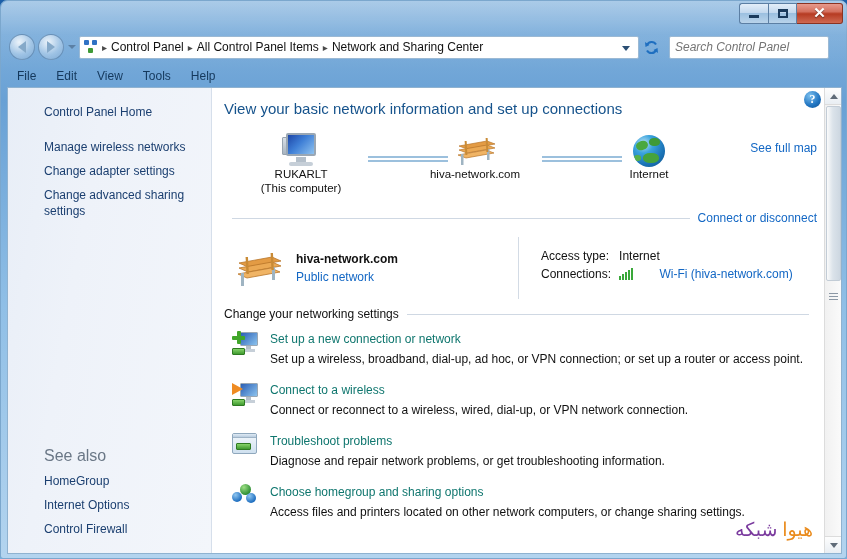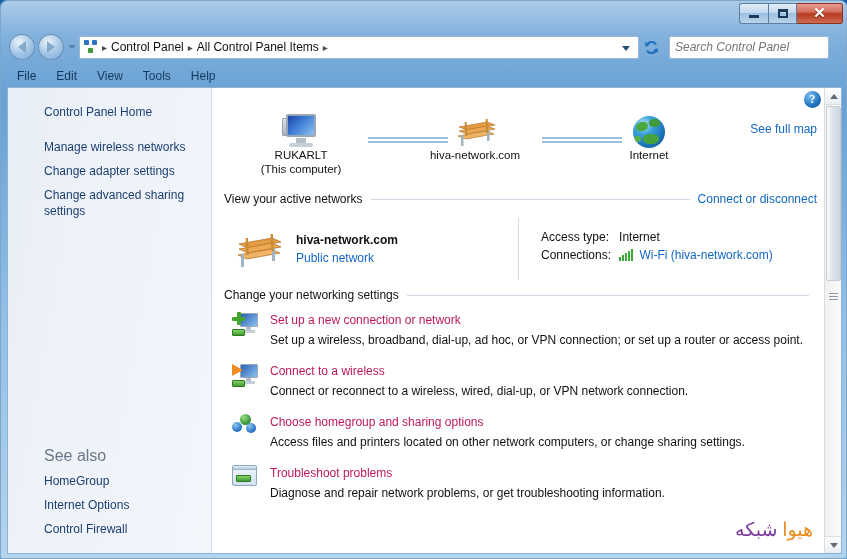--- a/index.html
+++ b/index.html
@@ -257,31 +257,31 @@
   }
   .an-left { display:flex; align-items:center; width: 280px; }
   .an-text { margin-left: 12px; }
   .an-name { font-size: 12px; font-weight: bold; color: #111; }
   .an-type { font-size: 12px; color: #1367c4; margin-top: 4px; cursor: default; }
   .an-div { width: 1px; background: #d3dbe5; margin: 2px 22px 2px 6px; }
   .an-right { font-size: 12px; color:#111; padding-top: 12px; }
   .an-right table { border-collapse: collapse; }
   .an-right td { padding: 2px 0; vertical-align: middle; font-size: 12px;}
   .an-right td.k { padding-right: 8px; }
-  .an-conn-link { color:#1367c4; cursor: default; }
+  .an-conn-link { color:#1367c4; cursor: default; margin-left: 20px; }
 
   
   .settings-list { margin-top: 8px; }
   .set-item {
     display: flex; padding: 0 24px 0 20px; margin-bottom: 14px;
   }
   .set-ic { width: 38px; flex: none; padding-top: 2px; }
   .set-body { flex: 1; }
   .set-link {
-    font-size: 12px; color: #be185d; cursor: default; display:inline-block;
+    font-size: 12px; color: #0f766e; cursor: default; display:inline-block;
   }
   .set-desc { font-size: 12px; color:#111; margin-top: 5px; }
 
   
   .watermark {
     position: absolute; right: 28px; bottom: 12px;
     font-size: 19px; direction: rtl;
     font-family: Liberation Serif, serif;
     white-space: nowrap;
     margin-left: 10px;
@@ -444,20 +444,21 @@
       <div class="ic-bread crumb-icon">
         <i class="b1"></i>
           <i class="b2"></i>
           <i class="b3"></i>
       </div>
       <span class="crumb-sep">▸</span>
       <span class="crumb">Control Panel</span>
       <span class="crumb-sep">▸</span>
       <span class="crumb">All Control Panel Items</span>
       <span class="crumb-sep">▸</span>
+      <span class="crumb">Network and Sharing Center</span>
       <div class="addr-drop"></div>
     </div>
 
     <div class="refresh-btn">
       <svg width="15" height="15" viewBox="0 0 15 15">
         <path d="M3 5 A5 5 0 0 1 12 4.5" stroke="#1f6fc0" stroke-width="2" fill="none"></path>
         <polygon points="1,2 5.5,5 1.5,7" fill="#1f6fc0"></polygon>
         <path d="M12 10 A5 5 0 0 1 3 10.5" stroke="#1f6fc0" stroke-width="2" fill="none"></path>
         <polygon points="14,13 9.5,10 13.5,8" fill="#1f6fc0"></polygon>
       </svg>
@@ -494,20 +495,21 @@
         <a class="sb-link">HomeGroup</a>
         <a class="sb-link">Internet Options</a>
         <a class="sb-link">Control Firewall</a>
       </div>
     </div>
 
     <div class="content">
 
       <div class="help-btn">?</div>
 
+      <div class="page-title">View your basic network information and set up connections</div>
 
       <div class="netmap">
         <div class="see-full-map">See full map</div>
 
         <div class="node" style="left:24px; top:0;">
           <div class="ic">
             <div class="ic-monitor">
               <div class="side"></div>
                 <div class="screen"></div>
               <div class="stand"></div>
@@ -544,21 +546,20 @@
                 <div class="land l2"></div>
               <div class="land l3"></div>
                 <div class="land l4"></div>
             </div>
           </div>
           <div>Internet</div>
         </div>
       </div>
 
       <div class="sec-head">
-        <span>View your active networks</span>
         <span class="rule"></span>
         <span class="right-link">Connect or disconnect</span>
       </div>
 
       <div class="active-row">
         <div class="an-left">
           <svg width="52" height="40" viewBox="0 0 52 40">
             <polygon points="7,15 40,9 49,13 16,19" fill="#e39b44" stroke="#b9762a" stroke-width="0.8"></polygon>
             <polygon points="7,20 40,14 49,18 16,24" fill="#eba954" stroke="#b9762a" stroke-width="0.8"></polygon>
             <polygon points="6,26 39,20 48,24 15,30" fill="#f0b465" stroke="#b9762a" stroke-width="0.8"></polygon>
@@ -632,45 +633,45 @@
             </div>
           </div>
           <div class="set-body">
             <a class="set-link">Connect to a wireless</a>
             <div class="set-desc">Connect or reconnect to a wireless, wired, dial-up, or VPN network connection.</div>
           </div>
         </div>
 
         <div class="set-item">
           <div class="set-ic">
+            <div class="ic-trouble">
+              <div class="win"></div>
+                <div class="bar"></div>
+                <div class="pl"></div>
+            </div>
+          </div>
+          <div class="set-body">
+            <a class="set-link">Troubleshoot problems</a>
+            <div class="set-desc">Diagnose and repair network problems, or get troubleshooting information.</div>
+          </div>
+        </div>
+
+        <div class="set-item">
+          <div class="set-ic">
             <div class="ic-home">
               <span class="s1"></span>
                 <span class="s2"></span>
                 <span class="s3"></span>
             </div>
           </div>
           <div class="set-body">
             <a class="set-link">Choose homegroup and sharing options</a>
             <div class="set-desc">Access files and printers located on other network computers, or change sharing settings.</div>
           </div>
         </div>
-
-        <div class="set-item">
-          <div class="set-ic">
-            <div class="ic-trouble">
-              <div class="win"></div>
-                <div class="bar"></div>
-                <div class="pl"></div>
-            </div>
-          </div>
-          <div class="set-body">
-            <a class="set-link">Troubleshoot problems</a>
-            <div class="set-desc">Diagnose and repair network problems, or get troubleshooting information.</div>
-          </div>
-        </div>
       </div>
 
       <div class="watermark">
         <span class="wm-a">هیوا</span>
         <span class="wm-b">شبکه</span>
       </div>
 
       <div class="vscroll">
         <div class="vs-arrow">
           <div class="vs-up"></div>

